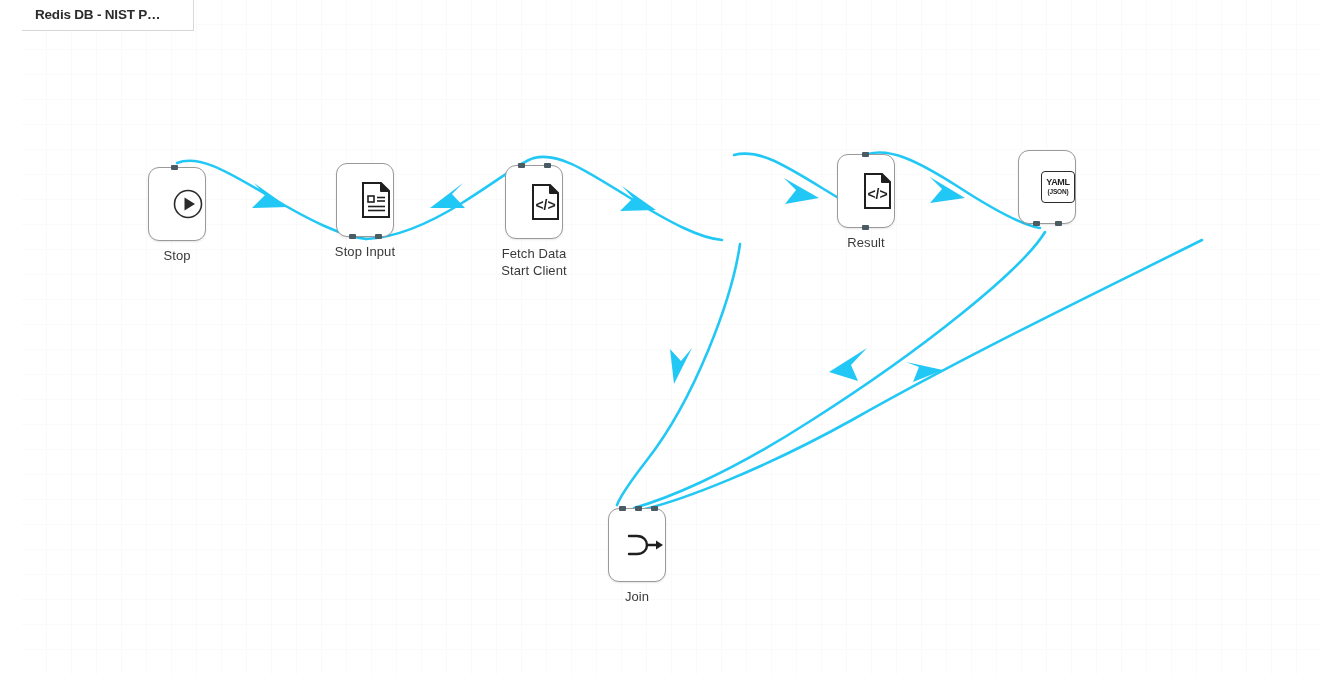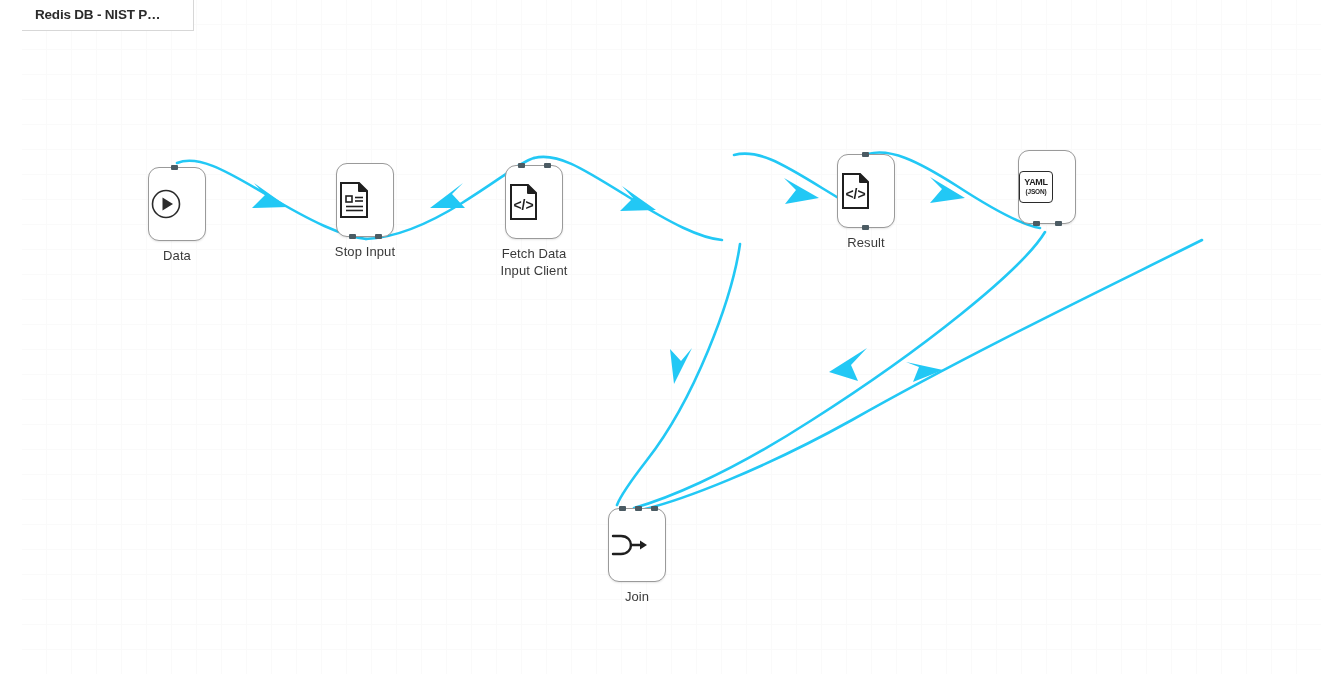--- a/index.html
+++ b/index.html
@@ -87,21 +87,21 @@
   }
   .node-box {
     width: 58px;
     height: 74px;
     background: #ffffff;
     border: 1.3px solid #9a9a9a;
     border-radius: 11px;
     box-sizing: border-box;
     display: flex;
     align-items: center;
-    justify-content: flex-start;
+    justify-content: flex-end;
     box-shadow: 0 1px 2px rgba(0,0,0,0.10);
     position: relative;
   }
   .node-label {
     margin-top: 6px;
     text-align: center;
     font-size: 13px;
     color: #3a3a3a;
     line-height: 17px;
     white-space: pre-line;
@@ -193,21 +193,21 @@
   <div class="node" style="left:126px; top:167px;">
     <div class="node-box">
       <span>
         <svg class="icon-svg" width="34" height="34" viewBox="0 0 34 34">
           <circle cx="17" cy="17" r="13.5" fill="none" stroke="#2b2b2b" stroke-width="1.6"></circle>
           <polygon points="13.5,10.5 24,17 13.5,23.5" fill="#2b2b2b"></polygon>
         </svg>
       </span>
       <span class="port top" style="left:22px;"></span>
     </div>
-    <div class="node-label">Data</div>
+    <div class="node-label">Stop</div>
   </div>
 
   <div class="node" style="left:314px; top:163px;">
     <div class="node-box">
       <span>
         <svg class="icon-svg" width="34" height="38" viewBox="0 0 34 38">
           <path d="M4,2 H22 L30,10 V36 H4 Z" fill="none" stroke="#1f1f1f" stroke-width="2"></path>
           <path d="M22,2 V10 H30" fill="#1f1f1f" stroke="#1f1f1f" stroke-width="2" stroke-linejoin="round"></path>
           <rect x="9" y="15" width="6" height="6" fill="none" stroke="#1f1f1f" stroke-width="1.6"></rect>
           <line x1="18" y1="16.5" x2="26" y2="16.5" stroke="#1f1f1f" stroke-width="1.6"></line>
@@ -228,21 +228,21 @@
         <svg class="icon-svg" width="34" height="38" viewBox="0 0 34 38">
           <path d="M5,2 H22 L30,10 V36 H5 Z" fill="none" stroke="#1f1f1f" stroke-width="2"></path>
           <path d="M22,2 V10 H30" fill="#1f1f1f" stroke="#1f1f1f" stroke-width="2" stroke-linejoin="round"></path>
           <text x="17.5" y="27" font-family="'Liberation Sans',sans-serif" font-size="14" font-weight="bold" fill="#1f1f1f" text-anchor="middle">&lt;/&gt;</text>
         </svg>
       </span>
       <span class="port top" style="left:12px;"></span>
       <span class="port top" style="left:38px;"></span>
     </div>
     <div class="node-label">Fetch Data
-Input Client</div>
+Start Client</div>
   </div>
 
 
   <div class="node" style="left:815px; top:154px;">
     <div class="node-box">
       <span>
         <svg class="icon-svg" width="34" height="38" viewBox="0 0 34 38">
           <path d="M5,2 H22 L30,10 V36 H5 Z" fill="none" stroke="#1f1f1f" stroke-width="2"></path>
           <path d="M22,2 V10 H30" fill="#1f1f1f" stroke="#1f1f1f" stroke-width="2" stroke-linejoin="round"></path>
           <text x="17.5" y="27" font-family="'Liberation Sans',sans-serif" font-size="14" font-weight="bold" fill="#1f1f1f" text-anchor="middle">&lt;/&gt;</text>

